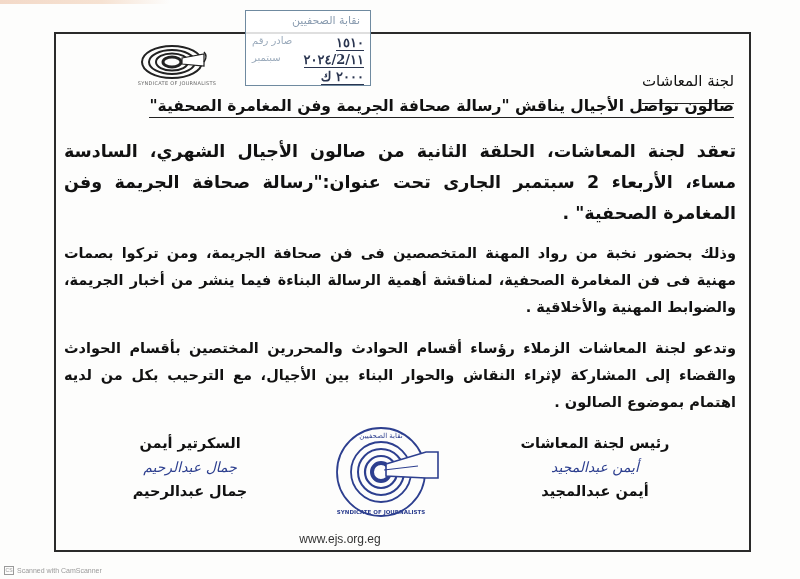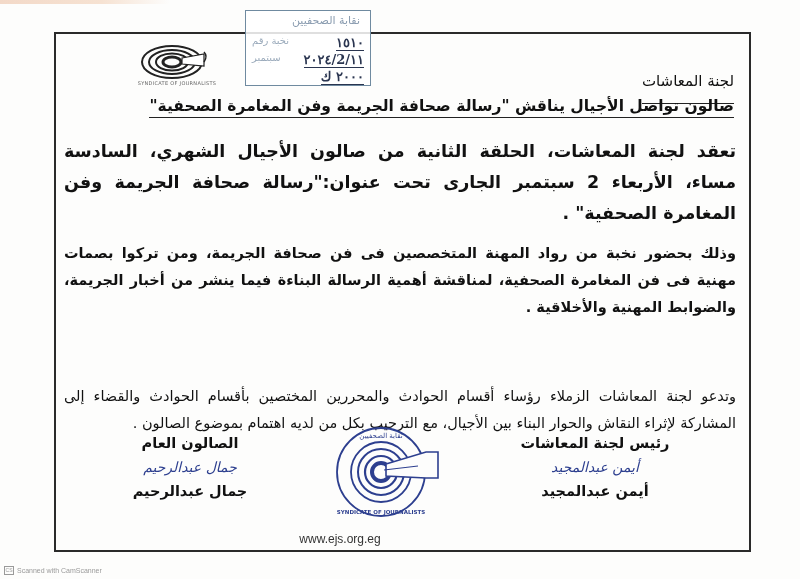--- a/index.html
+++ b/index.html
@@ -34,21 +34,21 @@
     position: absolute; right: 66px; top: 71px; font-size: 15px;
     border-bottom: 1px solid #222; line-height: 20px; padding-bottom: 12px;
   }
   .headline {
     position: absolute; right: 66px; top: 95px; font-size: 15.5px; font-weight: bold;
     border-bottom: 1.5px solid #222; line-height: 22px; white-space: nowrap;
   }
   .para { position: absolute; left: 64px; right: 64px; direction: rtl; text-align: justify; text-align-last: right; }
   .p1 { top: 136px; font-size: 17.5px; font-weight: bold; line-height: 31px; }
   .p2 { top: 240px; font-size: 14.5px; font-weight: bold; line-height: 27px; }
-  .p3 { top: 335px; font-size: 14.5px; font-weight: normal; line-height: 27px; margin-top: 48px; }
+  .p3 { top: 335px; font-size: 14.5px; font-weight: bold; line-height: 27px; }
   .sig { position: absolute; text-align: center; direction: rtl; font-weight: bold; font-size: 14.5px; }
   .sig .role { line-height: 20px; }
   .sig .signature { height: 28px; font-family: "DejaVu Serif", serif; font-style: italic; font-weight: normal; color: #2d3f8f; font-size: 14px; line-height: 28px; }
   .sig .name { line-height: 20px; }
   .sig-left { left: 120px; top: 433px; width: 140px; }
   .sig-right { left: 520px; top: 433px; width: 150px; }
   .seal { position: absolute; left: 326px; top: 422px; width: 118px; height: 100px; }
   .website { position: absolute; left: 0; width: 680px; top: 532px; text-align: center; font-size: 12px; color: #333; font-family: "Liberation Sans", sans-serif; }
   .scanner { position: absolute; left: 4px; top: 566px; font-size: 7px; color: #9a9a9a; font-family: "Liberation Sans", sans-serif; display: flex; align-items: center; gap: 3px; }
   .scanner .cs-icon { width: 8px; height: 7px; border: 1px solid #9a9a9a; font-size: 5px; line-height: 7px; text-align: center; }
@@ -57,21 +57,21 @@
 <body>
 
 <div class="top-strip"></div>
 
 <div class="frame"></div>
 
 <div class="stamp">
   <div class="st-title">نقابة الصحفيين</div>
   <div class="st-row" style="top:24px;">
     <span class="val">١٥١٠</span>
-    <span class="lbl">نخبة رقم</span>
+    <span class="lbl">صادر رقم</span>
   </div>
   <div class="st-row" style="top:41px;">
     <span class="val">٢٠٢٤/2/١١</span>
     <span class="lbl">سبتمبر</span>
   </div>
   <div class="st-row" style="top:58px;align-items:center;">
     <span class="val">٢٠٠٠ ك</span>
     <span class="lbl"></span>
   </div>
 </div>
@@ -91,21 +91,21 @@
 </div>
 
 <div class="committee rtl">لجنة المعاشات</div>
 <div class="headline rtl">صالون تواصل الأجيال يناقش "رسالة صحافة الجريمة وفن المغامرة الصحفية"</div>
 
 <div class="para p1">تعقد لجنة المعاشات، الحلقة الثانية من صالون الأجيال الشهري، السادسة مساء، الأربعاء 2 سبتمبر الجارى تحت عنوان:"رسالة صحافة الجريمة وفن المغامرة الصحفية" .</div>
 <div class="para p2">وذلك بحضور نخبة من رواد المهنة المتخصصين فى فن صحافة الجريمة، ومن تركوا بصمات مهنية فى فن المغامرة الصحفية، لمناقشة أهمية الرسالة البناءة فيما ينشر من أخبار الجريمة، والضوابط المهنية والأخلاقية .</div>
 <div class="para p3">وتدعو لجنة المعاشات الزملاء رؤساء أقسام الحوادث والمحررين المختصين بأقسام الحوادث والقضاء إلى المشاركة لإثراء النقاش والحوار البناء بين الأجيال، مع الترحيب بكل من لديه اهتمام بموضوع الصالون .</div>
 
 <div class="sig sig-left">
-  <div class="role">الصالون العام</div>
+  <div class="role">السكرتير أيمن</div>
   <div class="signature">جمال عبدالرحيم</div>
   <div class="name">جمال عبدالرحيم</div>
 </div>
 
 <div class="seal">
   <svg width="118" height="100" viewBox="0 0 118 100">
     <g fill="none" stroke="#2d3f8f">
       <circle cx="55" cy="50" r="44" stroke-width="1.8"></circle>
       <circle cx="55" cy="50" r="30" stroke-width="1.8"></circle>
       <circle cx="55" cy="50" r="23" stroke-width="2"></circle>

